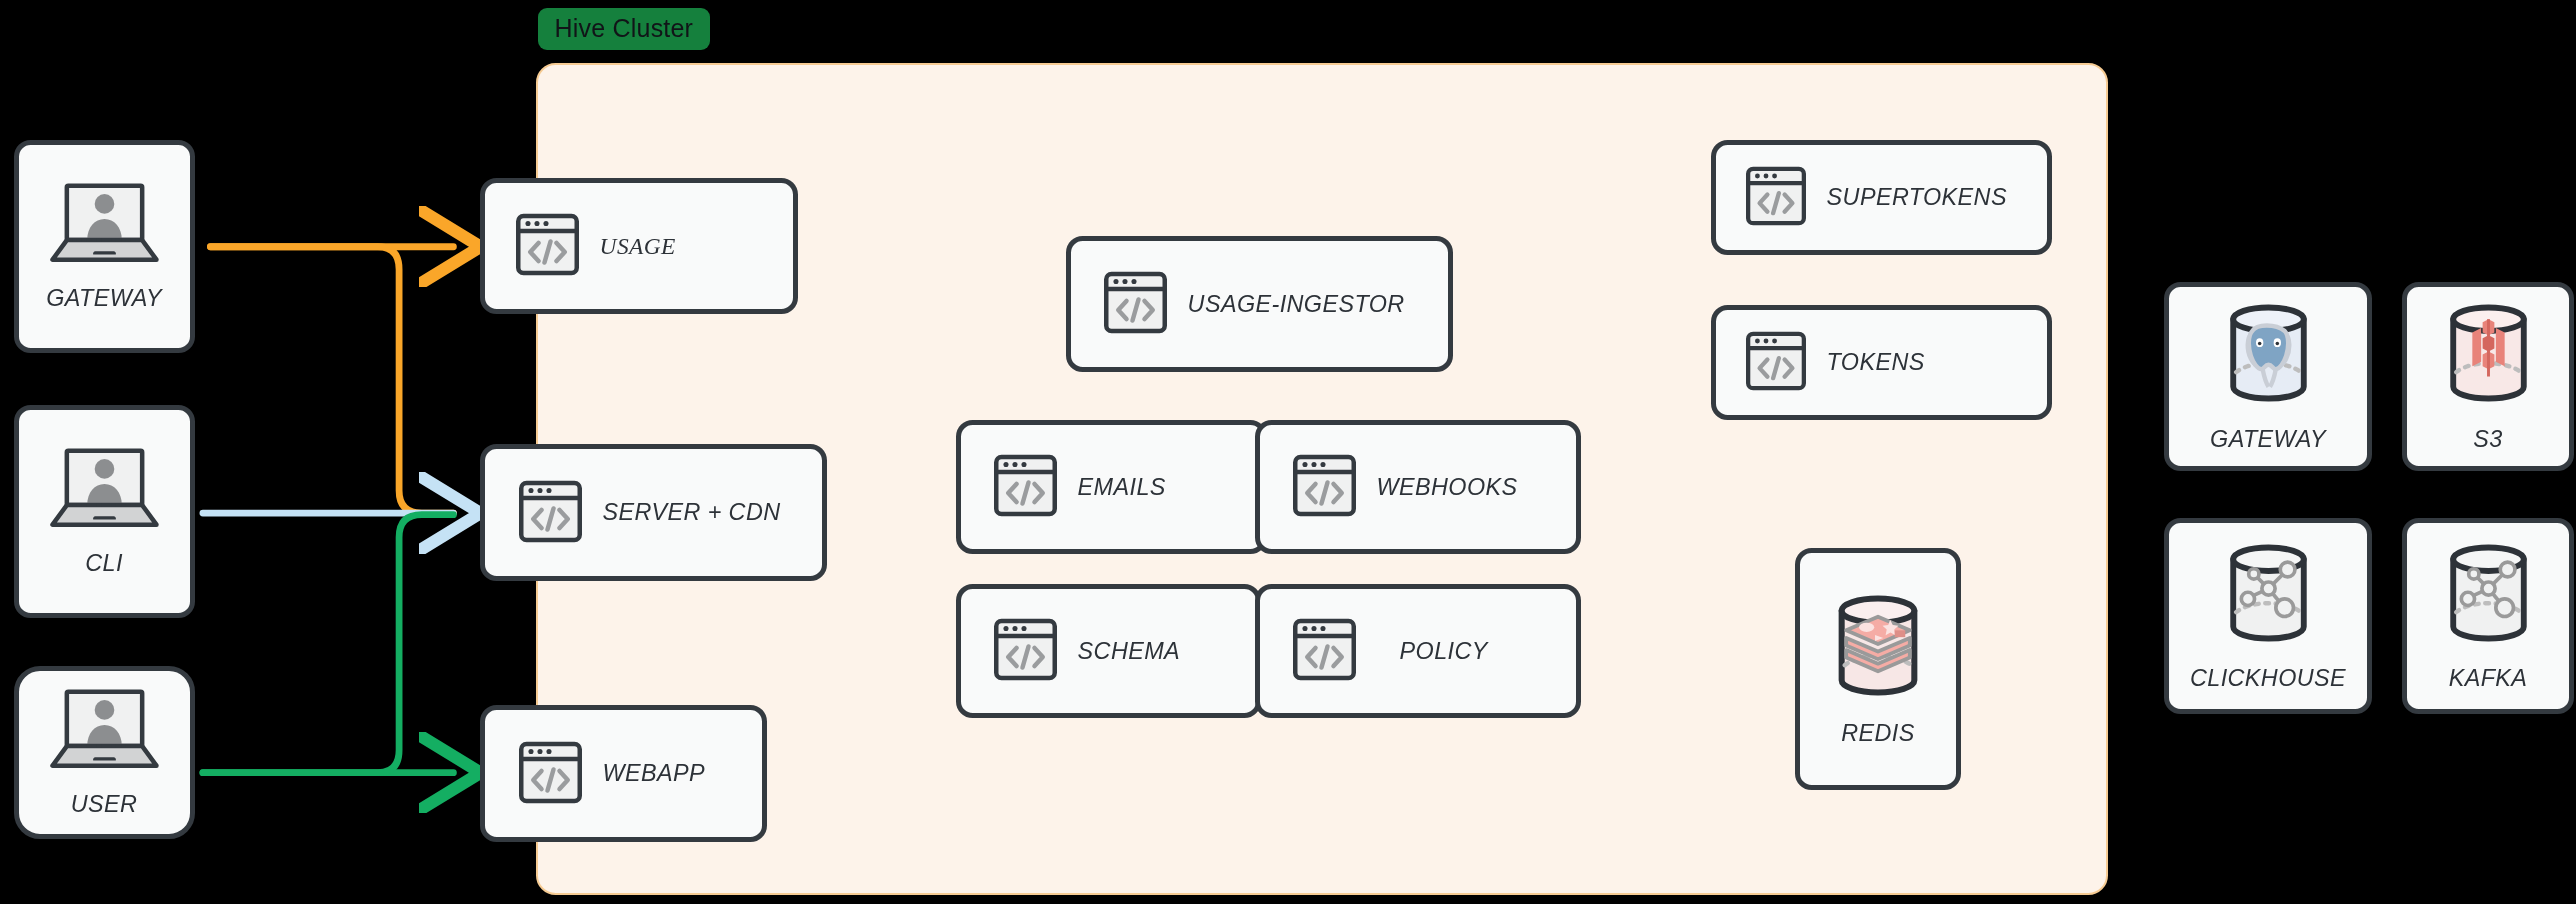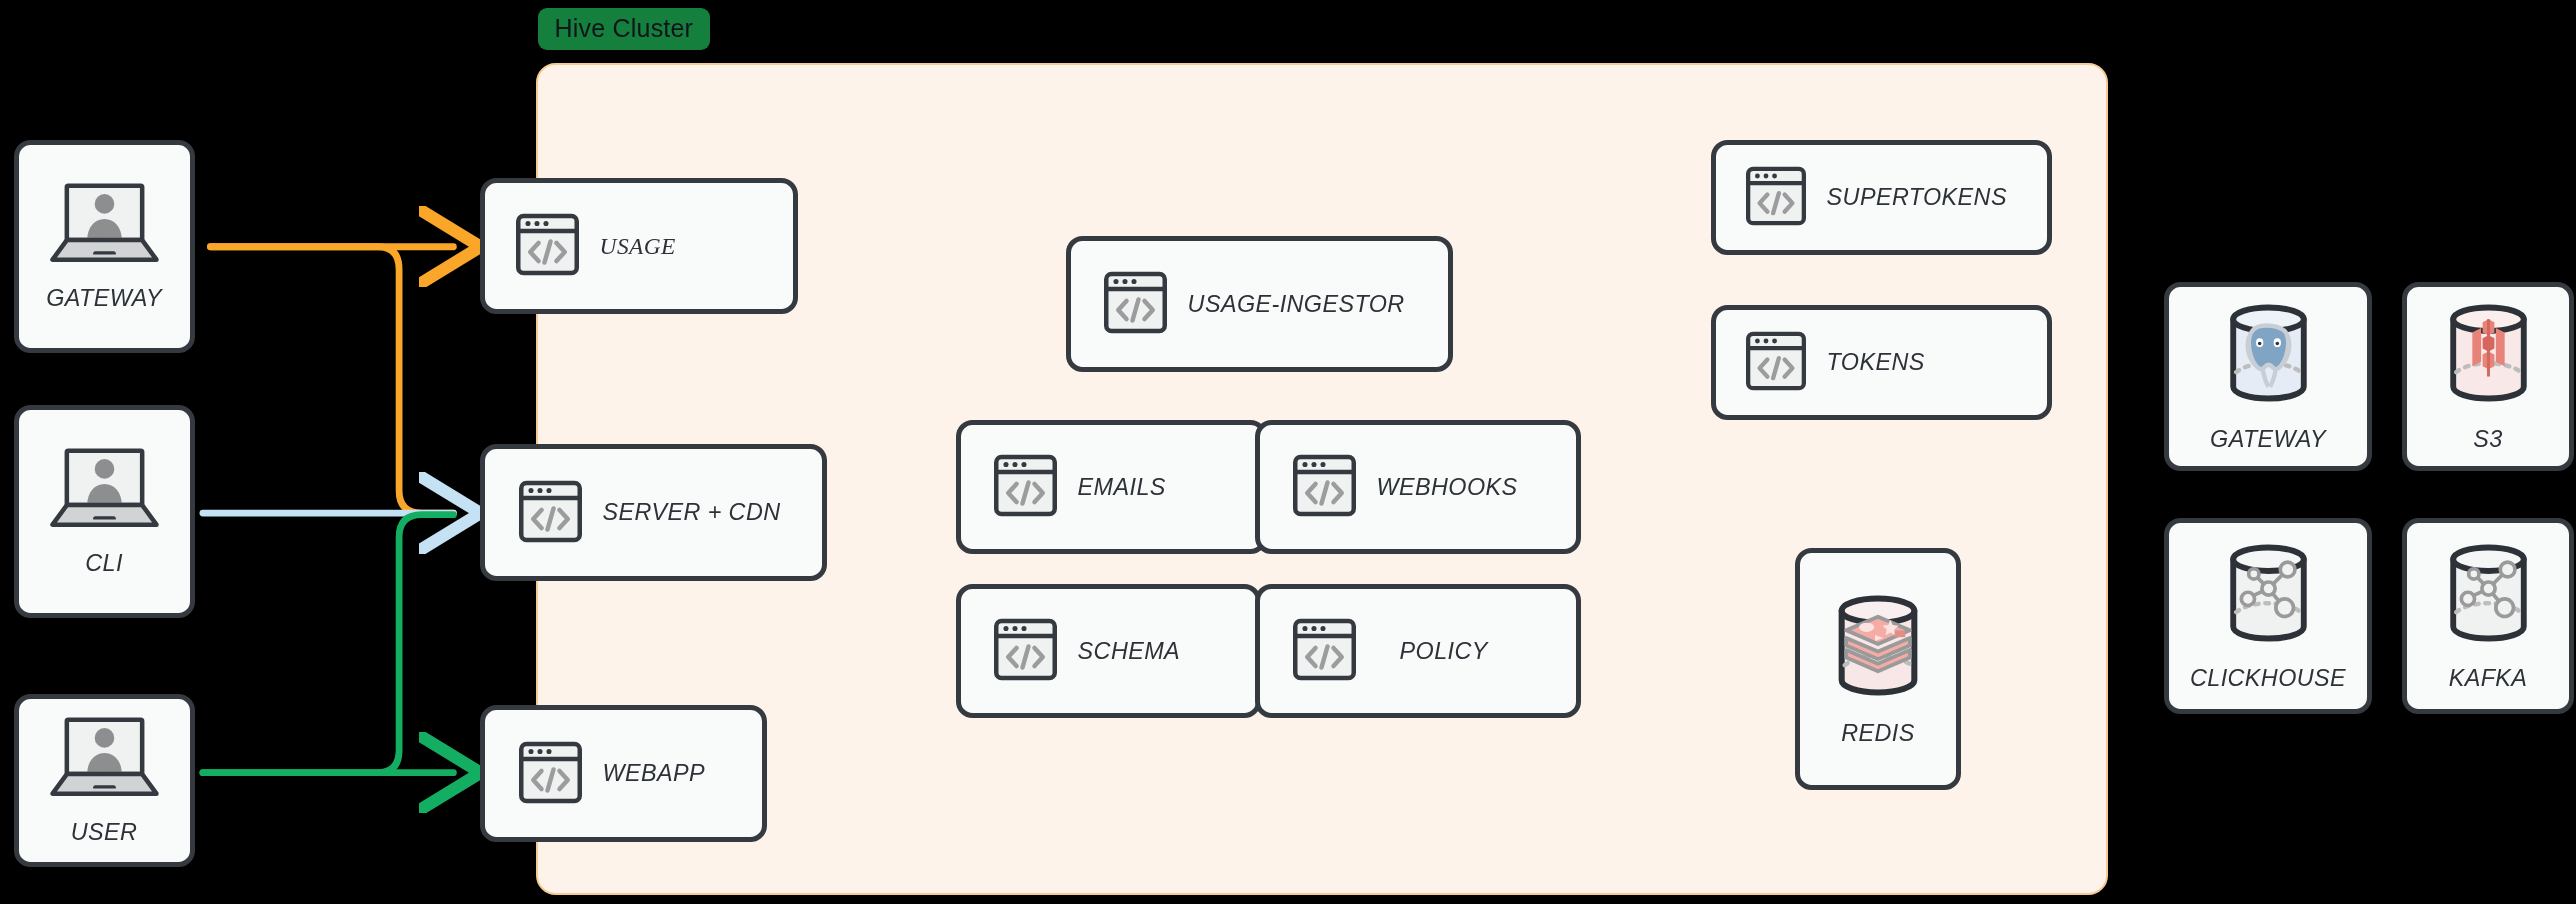--- a/index.html
+++ b/index.html
@@ -132,21 +132,21 @@
         <path d="M62 30 a13 13 0 1 1 26 0 a13 13 0 1 1 -26 0 Z" fill="#8C8E90"></path>
         <path d="M52 78 c0 -17 10 -28 23 -28 c13 0 23 11 23 28 Z" fill="#8C8E90"></path>
         <path d="M25 78 L6 104 L144 104 L125 78 Z" fill="#D2D3D4" stroke="#343A40" stroke-width="6" stroke-linejoin="round"></path>
         <line x1="25" y1="78" x2="125" y2="78" stroke="#343A40" stroke-width="4" stroke-dasharray="7 6"></line>
         <path d="M63 93 h24 a3 3 0 0 1 3 4 h-30 a3 3 0 0 1 3 -4 Z" fill="#343A40"></path>
       </svg>
     </span>
     <span class="node-label">CLI</span>
   </div>
 
-  <div class="node vertical" style="left:13.6px; top:694px; width:181px; height:173px;">
+  <div class="node vertical" style="left:13.6px; top:666px; width:181px; height:173px;border-radius:26px;">
     <span class="laptop-icon">
       <svg width="113" height="85" viewBox="0 0 150 112" xmlns="http://www.w3.org/2000/svg">
         <rect x="25" y="6" width="100" height="72" rx="2" fill="#F0F1F1" stroke="#343A40" stroke-width="6"></rect>
         <path d="M62 30 a13 13 0 1 1 26 0 a13 13 0 1 1 -26 0 Z" fill="#8C8E90"></path>
         <path d="M52 78 c0 -17 10 -28 23 -28 c13 0 23 11 23 28 Z" fill="#8C8E90"></path>
         <path d="M25 78 L6 104 L144 104 L125 78 Z" fill="#D2D3D4" stroke="#343A40" stroke-width="6" stroke-linejoin="round"></path>
         <line x1="25" y1="78" x2="125" y2="78" stroke="#343A40" stroke-width="4" stroke-dasharray="7 6"></line>
         <path d="M63 93 h24 a3 3 0 0 1 3 4 h-30 a3 3 0 0 1 3 -4 Z" fill="#343A40"></path>
       </svg>
     </span>

